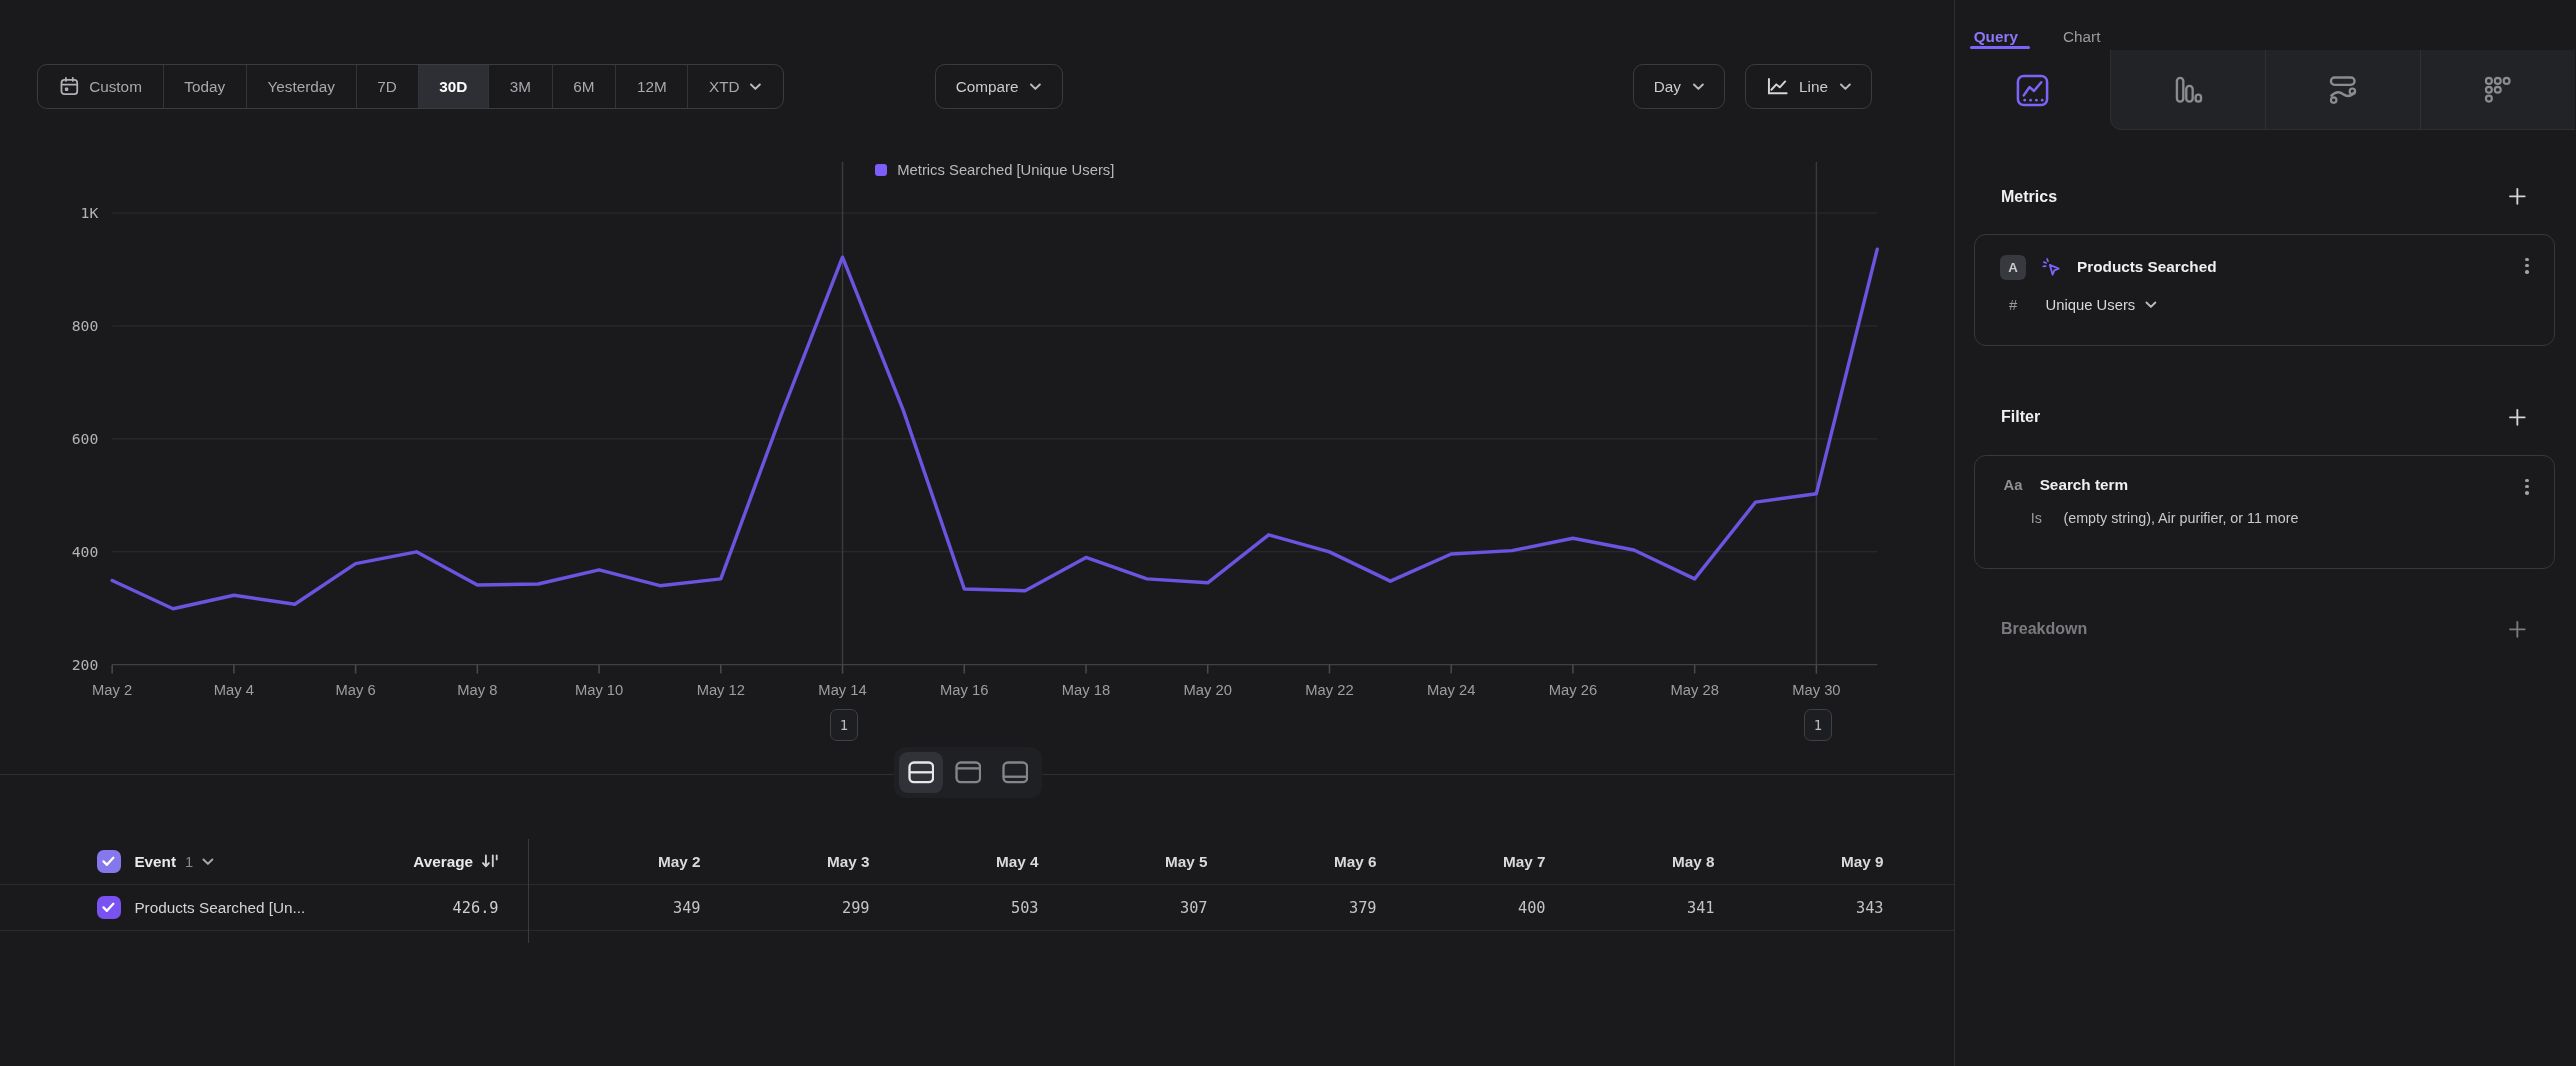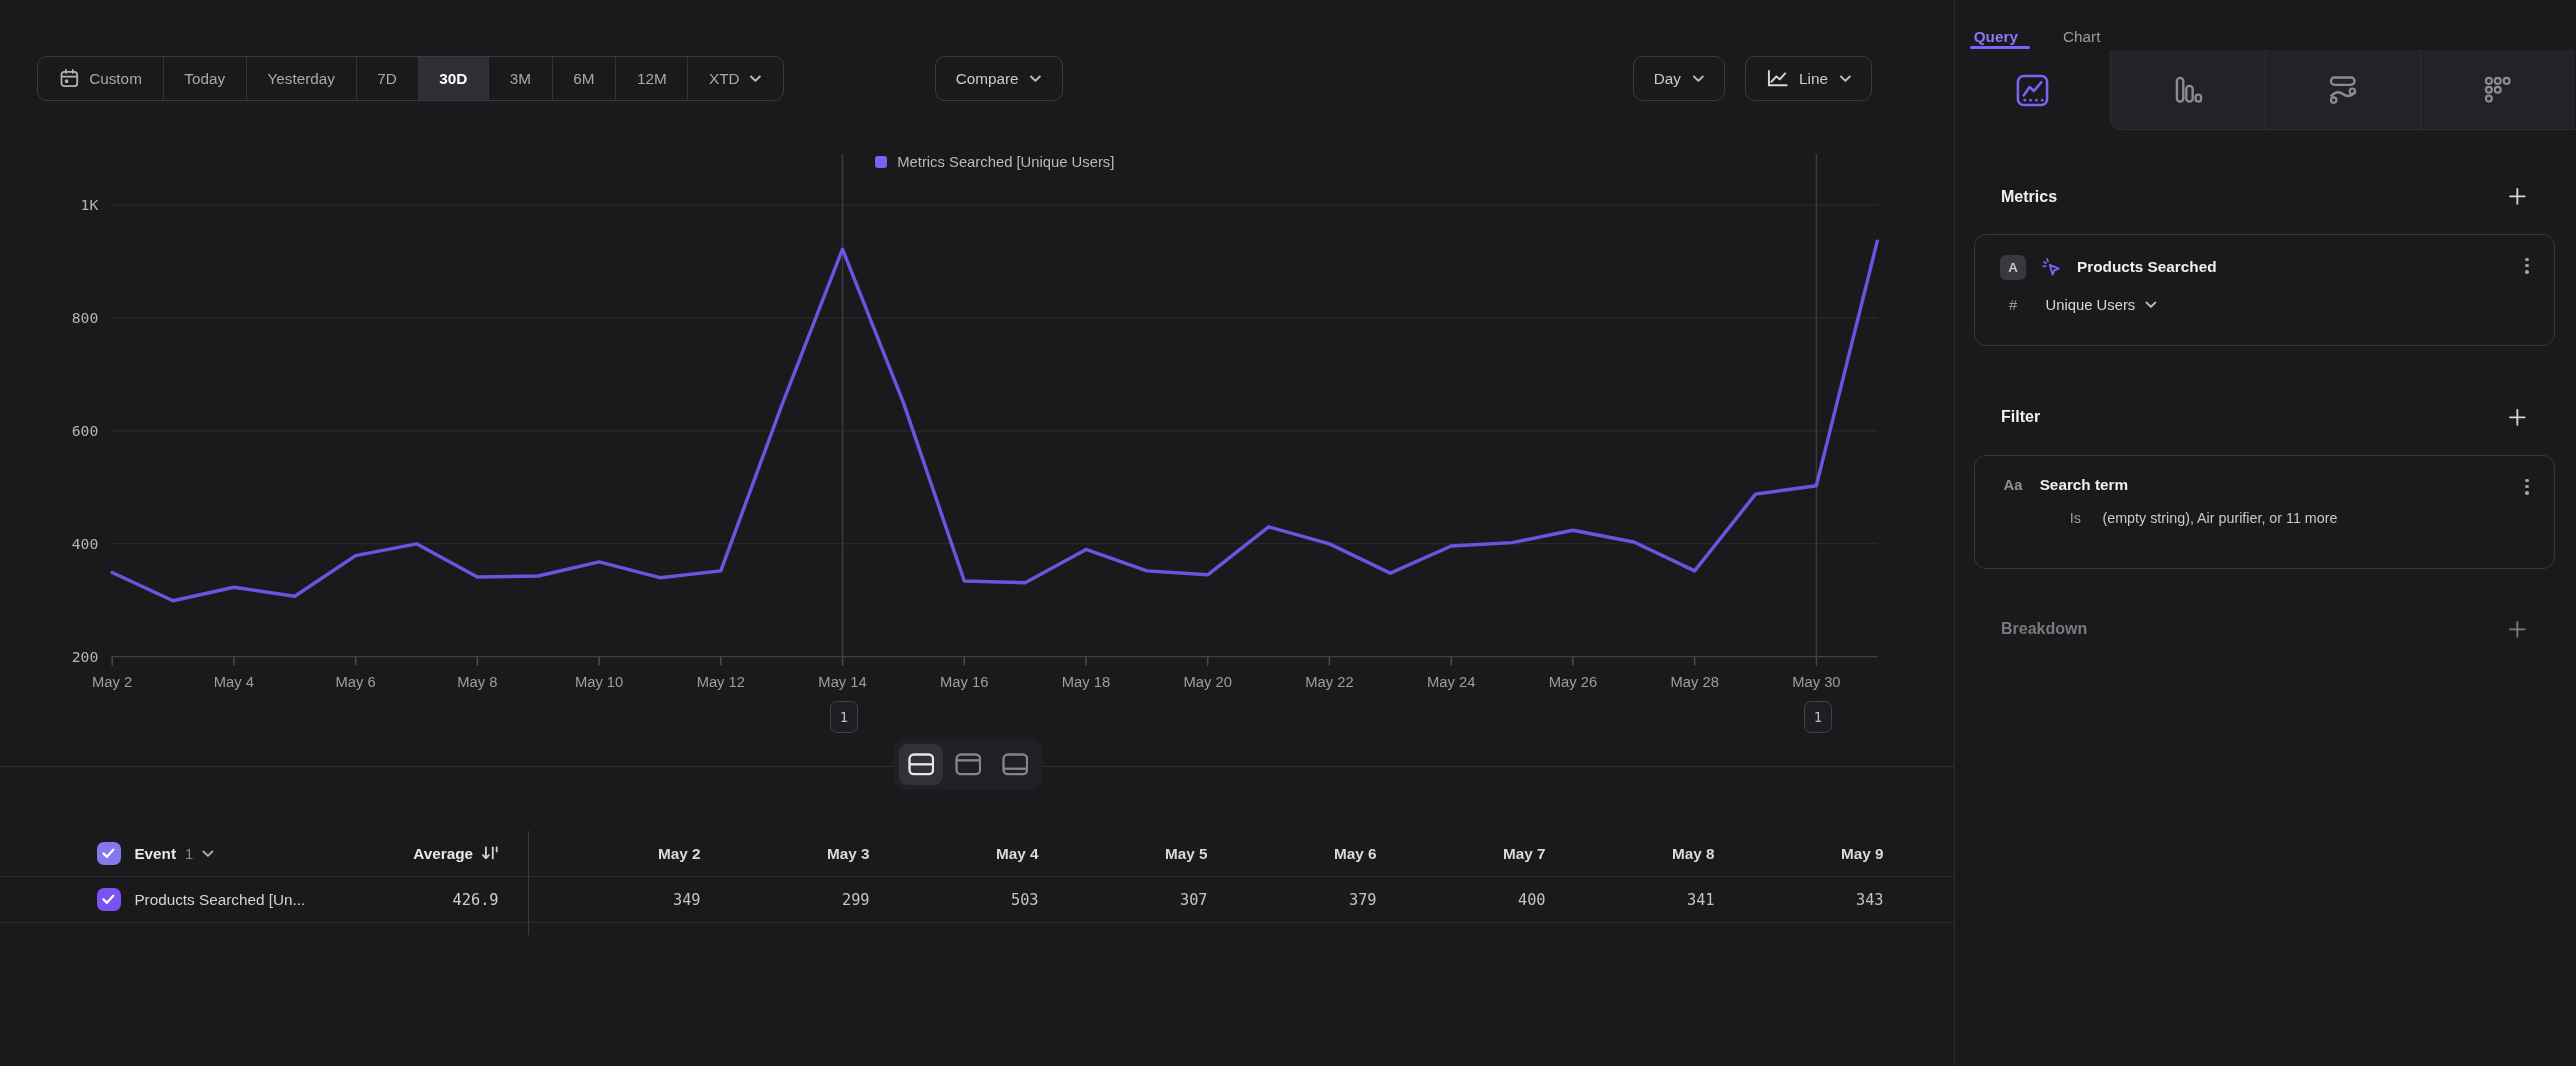--- a/index.html
+++ b/index.html
@@ -1,18 +1,18 @@
 <!DOCTYPE html>
 <html><head>
 <meta charset="utf-8">
 <style>
   html,body{margin:0;padding:0;background:#1a1a1c;width:2576px;height:1067px;overflow:hidden;
             font-family:"Liberation Sans",sans-serif;-webkit-font-smoothing:antialiased;}
   .root{position:relative;width:2576px;height:1067px;background:#1a1a1c;}
-  .main{position:absolute;left:0;top:0;width:1954px;height:1023px;}
+  .main{position:absolute;left:0;top:8px;width:1954px;height:1023px;}
   .sidebar{position:absolute;left:1954px;top:0;width:622px;height:1067px;border-left:1px solid #2e2f33;box-sizing:border-box;}
   .mono{font-family:"DejaVu Sans Mono",monospace;}
 
   
   .seg{position:absolute;left:37px;top:56px;height:45px;display:flex;align-items:stretch;
        border:1px solid #3b3c40;border-radius:9.8px;overflow:hidden;box-sizing:border-box;}
   .seg-item{display:flex;align-items:center;gap:9.8px;padding:0 20.7px;font-size:15.3px;color:#a8a8ad;
             border-left:1px solid #333438;white-space:nowrap;}
   .seg-item:first-child{border-left:none;}
   .seg-item.active{background:#2e2f34;color:#ffffff;font-weight:700;}
@@ -71,21 +71,21 @@
   .card-row1{display:flex;align-items:center;gap:13.8px;position:relative;}
   .card-row2{display:flex;align-items:center;margin-top:16.7px;}
   .a-badge{width:25.6px;height:25.6px;border-radius:5.9px;background:#38393e;color:#c9c9cd;font-size:13.3px;font-weight:600;
            display:flex;align-items:center;justify-content:center;}
   .aa-badge{width:25.6px;text-align:center;color:#8f8f94;font-size:14.8px;font-weight:600;}
   .card-title{font-size:15.3px;font-weight:600;color:#efeff1;}
   .kebab{position:absolute;right:0;top:3px;display:flex;flex-direction:column;gap:3px;align-items:center;}
   .kebab i{width:3.4px;height:3.4px;border-radius:50%;background:#a0a0a5;display:block;}
   .hash{color:#9a9a9f;font-size:14.8px;width:25.6px;text-align:center;}
   .agg{display:flex;align-items:center;gap:9.8px;color:#d8d8db;font-size:14.8px;margin-left:19.7px;}
-  .op{color:#9a9a9f;font-size:14.3px;margin-left:39px;}
+  .op{color:#9a9a9f;font-size:14.3px;}
   .fval{color:#c9c9cd;font-size:14.3px;margin-left:21.6px;}
 </style>
 </head>
 <body>
 
 <div class="root">
 
   <div class="main">
 
     <div class="seg" id="date-range-seg">

